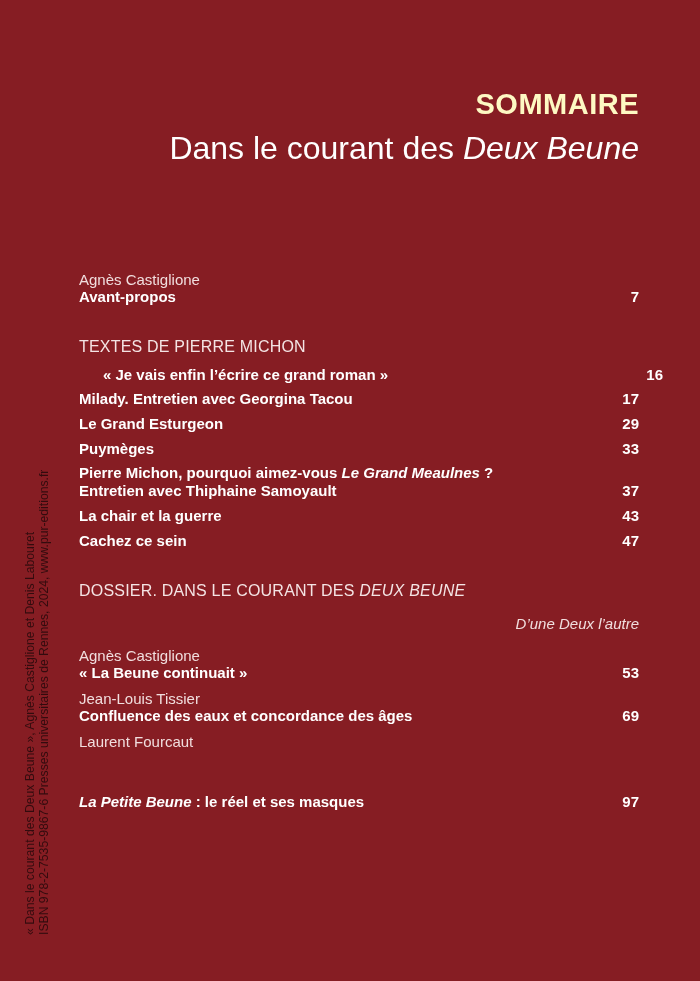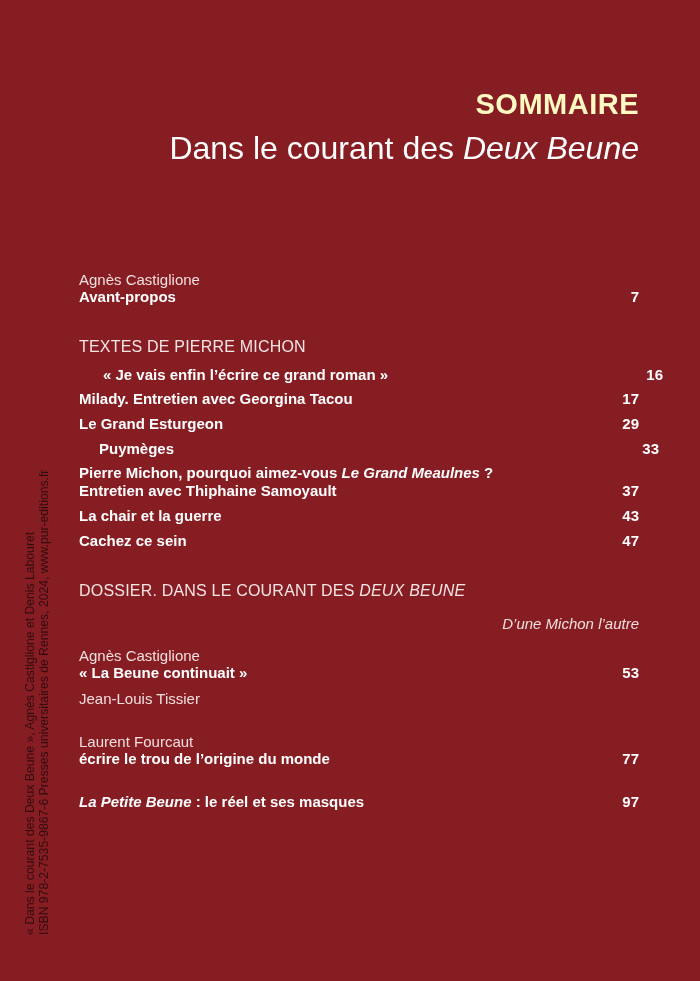--- a/index.html
+++ b/index.html
@@ -77,21 +77,21 @@
       <span class="t">Milady. Entretien avec Georgina Tacou</span>
       <span class="p">17</span>
     </div>
 </div>
 <div class="toc" style="top:415px;">
   <div class="row">
       <span class="t">Le Grand Esturgeon</span>
       <span class="p">29</span>
     </div>
 </div>
-<div class="toc" style="top:440px;margin-left:20px;">
+<div class="toc" style="top:440px;">
   <div class="row">
       <span class="t">Puymèges</span>
       <span class="p">33</span>
     </div>
 </div>
 <div class="toc" style="top:464px;">
   <div class="row">
       <span class="t"><span>Pierre Michon, pourquoi aimez-vous </span><span class="ital">Le Grand Meaulnes</span><span> ?</span></span>
       <span class="p"></span>
     </div>
@@ -110,39 +110,39 @@
   <div class="row">
       <span class="t">Cachez ce sein</span>
       <span class="p">47</span>
     </div>
 </div>
 
 <div class="toc" style="top:554px;margin-top:28px;">
   <div class="section"><span>DOSSIER. DANS LE COURANT DES </span><i>DEUX BEUNE</i></div>
 </div>
 <div class="toc" style="top:615px;">
-  <div class="subhead">D’une Michon l’autre</div>
+  <div class="subhead">D’une Deux l’autre</div>
 </div>
 
 <div class="toc" style="top:647px;">
   <div class="author">Agnès Castiglione</div>
   <div class="row">
       <span class="t">« La Beune continuait »</span>
       <span class="p">53</span>
     </div>
 </div>
 <div class="toc" style="top:690px;">
   <div class="author">Jean-Louis Tissier</div>
+  <div class="row">
+      <span class="t">Confluence des eaux et concordance des âges</span>
+      <span class="p">69</span>
+    </div>
 </div>
 <div class="toc" style="top:733px;">
   <div class="author">Laurent Fourcaut</div>
-  <div class="row">
-      <span class="t">écrire le trou de l’origine du monde</span>
-      <span class="p">77</span>
-    </div>
 </div>
 <div class="toc" style="top:793px;">
   <div class="row">
       <span class="t"><span class="ital">La Petite Beune</span><span> : le réel et ses masques</span></span>
       <span class="p">97</span>
     </div>
 </div>
 
 <div class="side">
   <div>« Dans le courant des Deux Beune », Agnès Castiglione et Denis Labouret</div>

